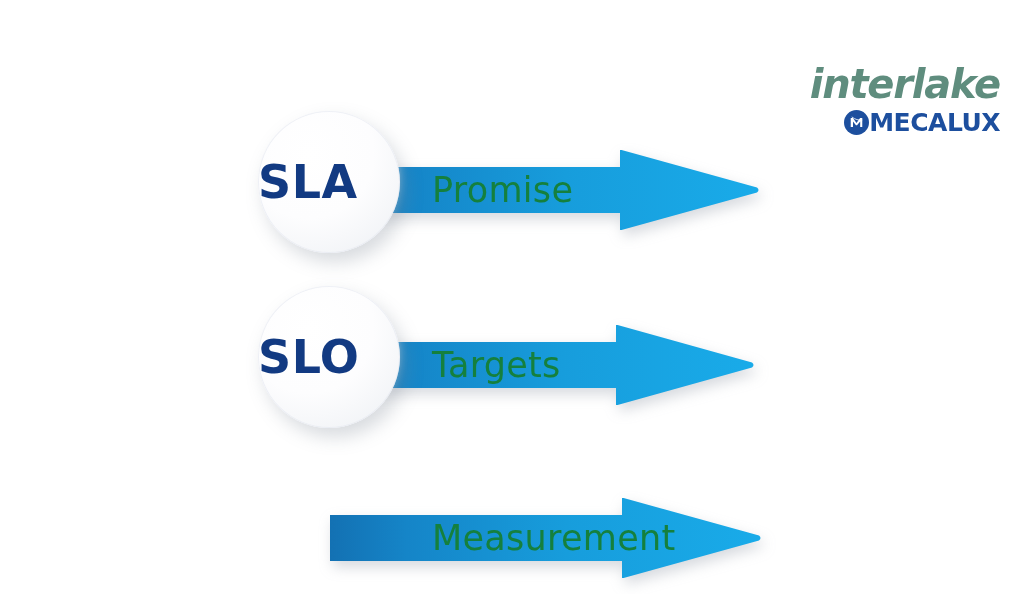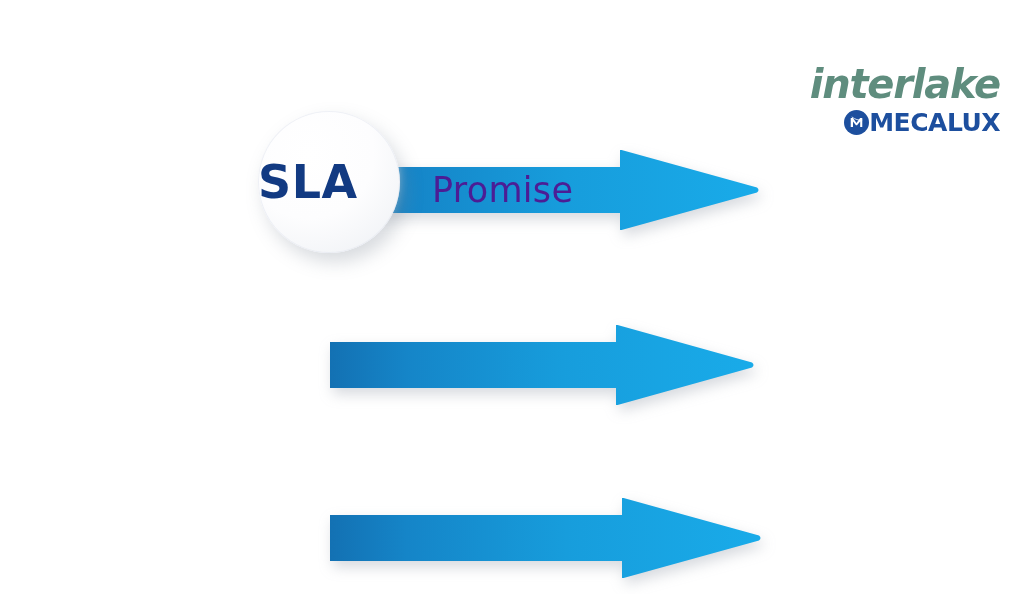--- a/index.html
+++ b/index.html
@@ -90,21 +90,21 @@
     position:absolute;
     top:47px;
     height:80px;
     left:432px;
     display:flex;
     align-items:center;
     font-family:"DejaVu Sans", sans-serif;
     font-weight:normal;
     font-size:35px;
     letter-spacing:0.3px;
-    color:#4c1d95;
+    color:#15803d;
     white-space:nowrap;
     pointer-events:none;
   }
 
   
   .circle {
     position:absolute;
     left:258px;
     top:8px;
     width:142px;
@@ -182,35 +182,44 @@
             <stop offset="0%" stop-color="#1371b3"></stop>
             <stop offset="18%" stop-color="#1585c8"></stop>
             <stop offset="55%" stop-color="#179ddc"></stop>
             <stop offset="100%" stop-color="#19abe9"></stop>
           </linearGradient>
         </defs>
         <path d="M0,17 H286 V0.5 Q286,-1 287.6,0.1 L422,37.6 Q425,40 422,42.4 L287.6,79.9 Q286,81 286,79.5 V63 H0 Z" fill="url(#g2)"></path>
       </svg>
     </div>
 
-
+    <div class="arrow-label">
+      <span>Targets</span>
+    </div>
+
+    <div class="circle">
+      <span class="circle-label">SLO</span>
+    </div>
   </div>
 
   <div class="row row-3">
 
     <div class="arrow-wrap">
       <svg width="432" height="80" viewBox="0 0 432 80">
         <defs>
           <linearGradient id="g3" x1="0" y1="0" x2="1" y2="0">
             <stop offset="0%" stop-color="#1371b3"></stop>
             <stop offset="18%" stop-color="#1585c8"></stop>
             <stop offset="55%" stop-color="#179ddc"></stop>
             <stop offset="100%" stop-color="#19abe9"></stop>
           </linearGradient>
         </defs>
         <path d="M0,17 H292 V0.5 Q292,-1 293.6,0.1 L429,37.6 Q432,40 429,42.4 L293.6,79.9 Q292,81 292,79.5 V63 H0 Z" fill="url(#g3)"></path>
       </svg>
     </div>
 
+    <div class="arrow-label">
+      <span>Measurement</span>
+    </div>
 
   </div>
 
 </div>
 
 </body></html>

